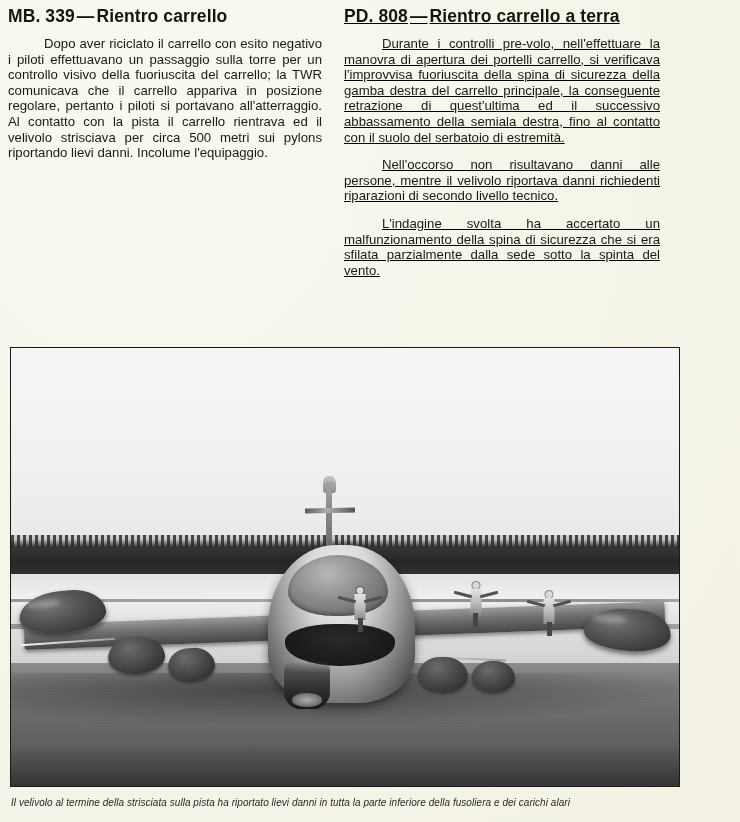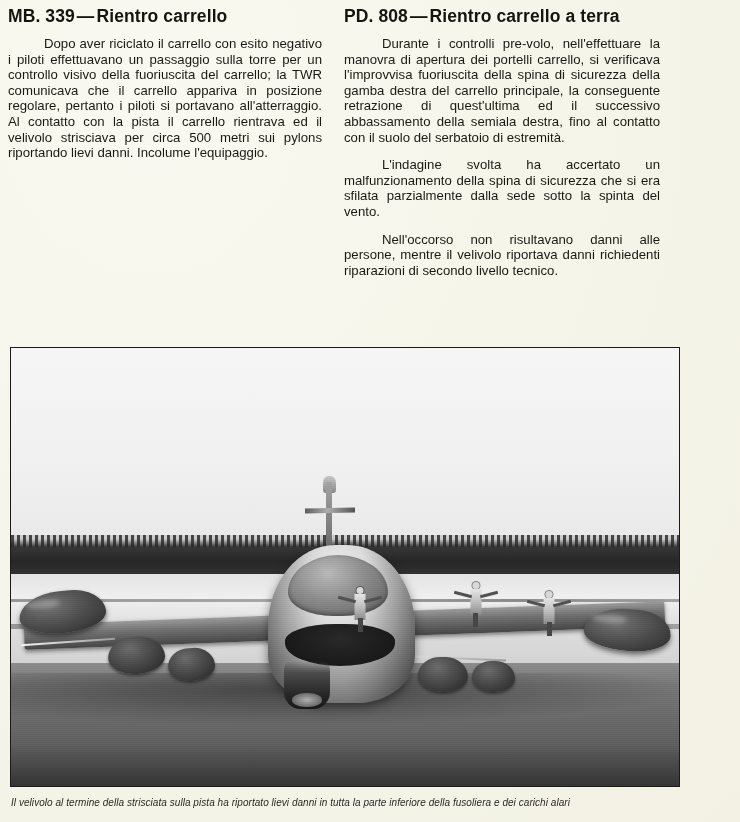--- a/index.html
+++ b/index.html
@@ -30,21 +30,21 @@
     width: 672px;
     height: 336px;
     display: flex;
     box-sizing: border-box;
   }
   .col {
     width: 50%;
     box-sizing: border-box;
   }
   .col-left  { padding: 6px 14px 0 8px; }
-  .col-right { padding: 6px 12px 0 8px; }
+  .col-right { padding: 6px 12px 0 8px; text-decoration: underline; }
 
   h2.heading {
     margin: 0 0 9px 0;
     font-size: 17.5px;
     font-weight: bold;
     letter-spacing: 0.1px;
     color: #15140f;
     white-space: nowrap;
     font-family: "Liberation Sans", sans-serif;
   }
@@ -330,22 +330,22 @@
         <span>MB. 339</span><span class="dash">—</span><span>Rientro carrello</span>
       </h2>
       <p class="para">Dopo aver riciclato il carrello con esito negativo i piloti effettuavano un passaggio sulla torre per un controllo visivo della fuoriuscita del carrello; la TWR comunicava che il carrello appariva in posizione regolare, pertanto i piloti si portavano all'atterraggio. Al contatto con la pista il carrello rientrava ed il velivolo strisciava per circa 500 metri sui pylons riportando lievi danni. Incolume l'equipaggio.</p>
     </div>
 
     <div class="col col-right">
       <h2 class="heading">
         <span>PD. 808</span><span class="dash">—</span><span>Rientro carrello a terra</span>
       </h2>
       <p class="para">Durante i controlli pre-volo, nell'effettuare la manovra di apertura dei portelli carrello, si verificava l'improvvisa fuoriuscita della spina di sicurezza della gamba destra del carrello principale, la conseguente retrazione di quest'ultima ed il successivo abbassamento della semiala destra, fino al contatto con il suolo del serbatoio di estremità.</p>
+      <p class="para spaced">Nell'occorso non risultavano danni alle persone, mentre il velivolo riportava danni richiedenti riparazioni di secondo livello tecnico.</p>
       <p class="para spaced">L'indagine svolta ha accertato un malfunzionamento della spina di sicurezza che si era sfilata parzialmente dalla sede sotto la spinta del vento.</p>
-      <p class="para spaced">Nell'occorso non risultavano danni alle persone, mentre il velivolo riportava danni richiedenti riparazioni di secondo livello tecnico.</p>
     </div>
   </div>
 
   <div class="photo-wrap">
     <div class="photo">
       <div class="sky"></div>
       <div class="treeline"></div>
       <div class="field"></div>
       <div class="tarmac"></div>
 

